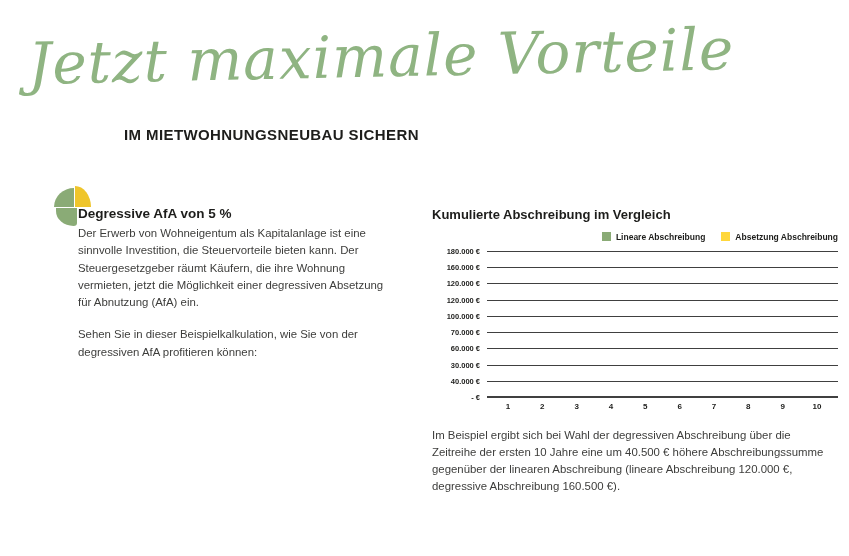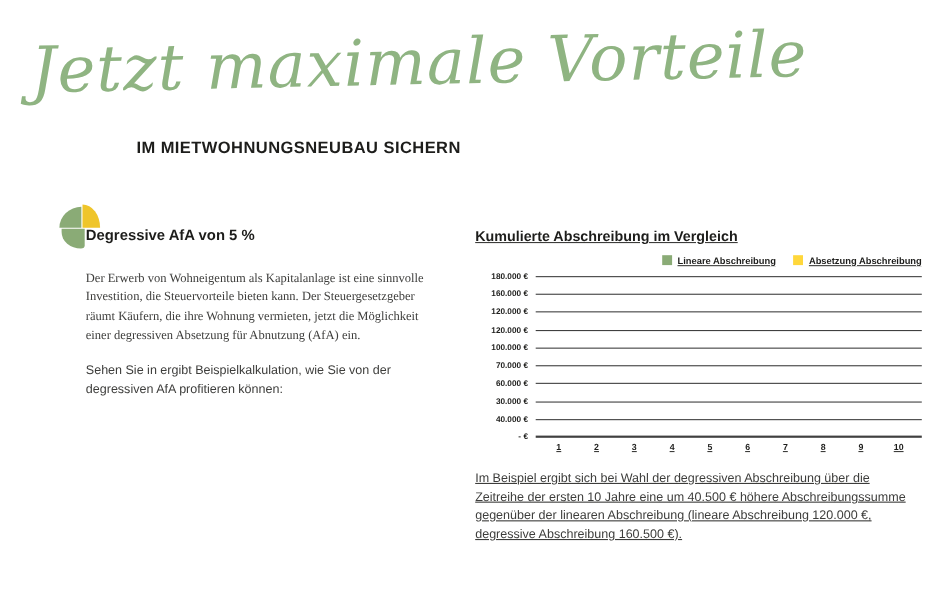--- a/index.html
+++ b/index.html
@@ -18,26 +18,26 @@
   .leaf-icon{position:absolute;left:54px;top:186px;width:38px;height:40px;}
   .leaf{position:absolute;}
   .leaf-g1{left:0;top:2px;width:20px;height:19px;background:#8AAB76;border-radius:100% 0 0 0;}
   .leaf-y{left:21px;top:0;width:16px;height:21px;background:#EFC52B;border-radius:0 100% 0 0;}
   .leaf-g2{left:2px;top:22px;width:21px;height:18px;background:#8AAB76;border-radius:0 0 20% 100%;}
 
   
   .left-col{position:absolute;left:78px;top:206px;width:316px;}
   .left-col h2{margin:0;font-size:13.5px;font-weight:700;color:#1d1d1b;}
   .left-col p{margin:0;font-size:11.4px;line-height:17.3px;color:#3d3d3b;}
-  .left-col p.p1{margin-top:24px;font-family:Liberation Serif, serif;}
+  .left-col p.p1{margin-top:4px;}
   .left-col p.p2{margin-top:9px;}
   .left-col p.p3{margin-top:15px;}
 
   
-  .right-col{position:absolute;left:432px;top:207px;width:406px;text-decoration:underline;}
+  .right-col{position:absolute;left:432px;top:207px;width:406px;}
   .right-col h3{margin:0;font-size:13px;font-weight:700;color:#1d1d1b;}
   .chart-sub{margin:4px 0 0 0;font-size:11.4px;line-height:16px;color:#3d3d3b;}
   .legend{display:flex;justify-content:flex-end;align-items:center;gap:16px;
     margin-top:9px;font-size:8.5px;font-weight:700;color:#1d1d1b;height:11px;}
   .legend-item{display:flex;align-items:flex-start;}
   .chip{width:9px;height:9px;display:inline-block;margin-right:5px;}
 
   
   .plot{position:relative;height:146px;margin-left:55px;margin-top:10px;}
   .gridline{position:absolute;left:0;right:0;height:0;border-top:1px solid #404040;z-index:1;}
@@ -66,21 +66,21 @@
 
   <div class="leaf-icon">
     <span class="leaf leaf-g1"></span>
     <span class="leaf leaf-y"></span>
     <span class="leaf leaf-g2"></span>
   </div>
 
   <section class="left-col">
     <h2>Degressive AfA von 5 %</h2>
     <p class="p1">Der Erwerb von Wohneigentum als Kapitalanlage ist eine sinnvolle Investition, die Steuervorteile bieten kann. Der Steuergesetzgeber räumt Käufern, die ihre Wohnung vermieten, jetzt die Möglichkeit einer degressiven Absetzung für Abnutzung (AfA) ein.</p>
-    <p class="p3">Sehen Sie in ergibt Beispielkalkulation, wie Sie von der degressiven AfA profitieren können:</p>
+    <p class="p3">Sehen Sie in dieser Beispielkalkulation, wie Sie von der degressiven AfA profitieren können:</p>
   </section>
 
   <section class="right-col">
     <h3>Kumulierte Abschreibung im Vergleich</h3>
 
     <div class="legend">
       <span class="legend-item">
         <span class="chip" style="background: rgb(138, 171, 118);"></span>
         <span>Lineare Abschreibung</span>
       </span>

